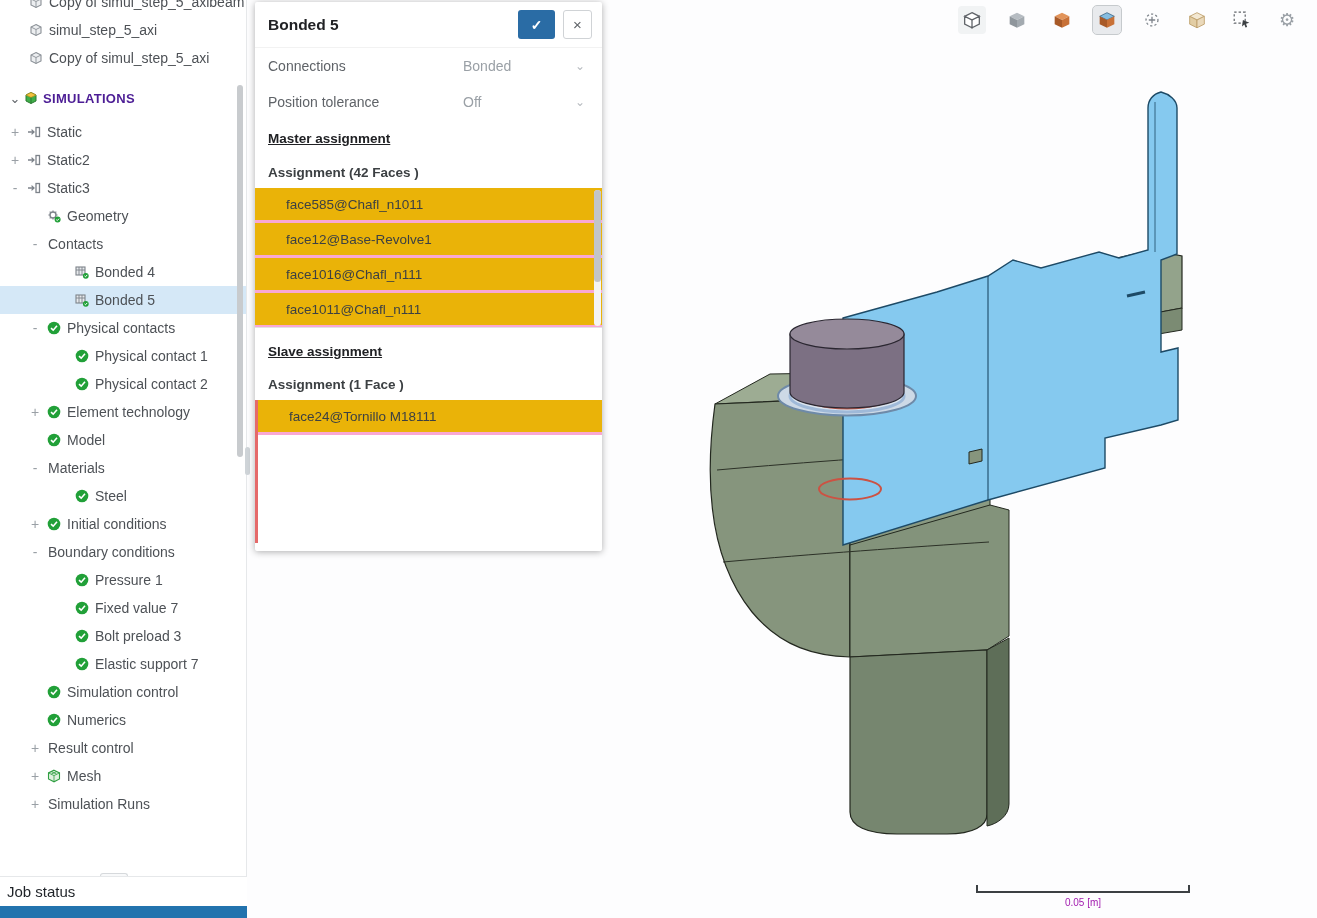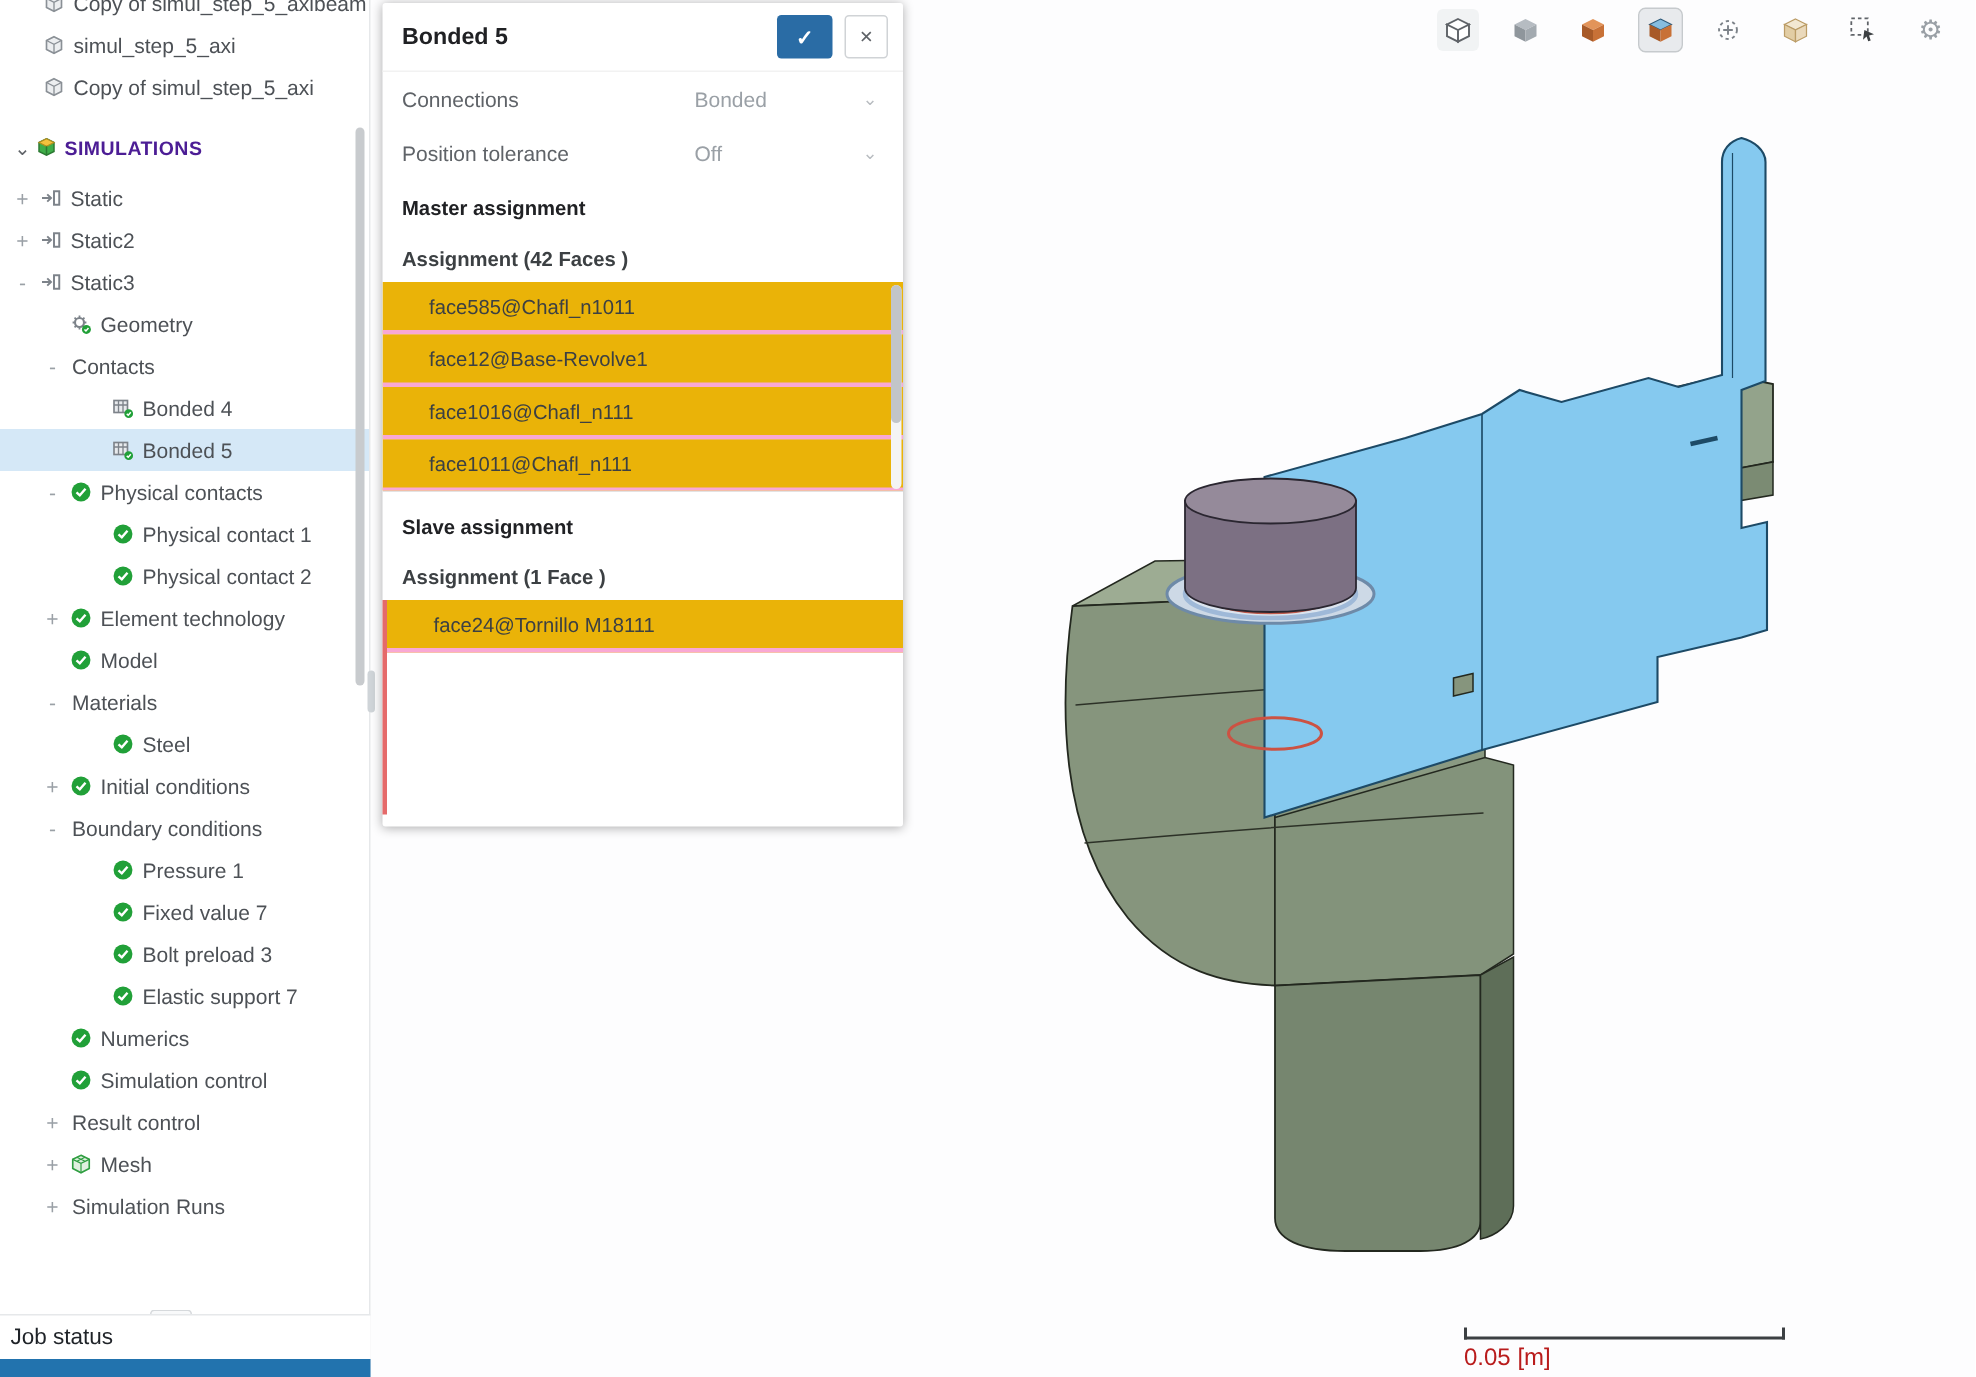--- a/index.html
+++ b/index.html
@@ -7,21 +7,21 @@
     font-family:"Liberation Sans", sans-serif; }
   .app { position:relative; width:1317px; height:918px; background:#fdfdfe; }
 
   
   .viewport { position:absolute; left:247px; top:0; width:1070px; height:918px; background:#fdfdfe; }
   .viewport svg.model { position:absolute; left:0; top:0; }
 
   
   .scalebar { position:absolute; left:729px; top:885px; width:214px; }
   .scale-line { height:8px; border-left:2px solid #3c4043; border-right:2px solid #3c4043; border-bottom:2px solid #3c4043; }
-  .scale-label { margin-top:4px; font-size:16px; color:#b91c1c; }
+  .scale-label { text-align:center; margin-top:4px; font-size:10px; color:#a21caf; }
 
   
   .vtoolbar { position:absolute; right:16px; top:6px; display:flex; gap:17px; align-items:center; }
   .tb { width:28px; height:28px; border:none; background:transparent; display:flex; align-items:center; justify-content:center; cursor:pointer; border-radius:4px; padding:0; }
   .tb.soft { background:#f1f3f4; }
   .tb.sel { background:#e8eaed; outline:1px solid #c6cacd; }
   .tb .gear { font-size:18px; color:#9aa0a6; line-height:1; }
 
   
   .sidebar { position:absolute; left:0; top:0; width:247px; height:918px; background:#fff; border-right:1px solid #e6e8ea; }
@@ -66,21 +66,21 @@
   .panel-title { font-size:15.5px; font-weight:700; color:#202124; flex:1; }
   .panel-actions { display:flex; gap:8px; }
   .apply-btn { width:37px; height:29px; background:#2a6ca5; border:none; border-radius:3px; color:#fff; font-size:14px; font-weight:700; cursor:pointer; }
   .close-btn { width:29px; height:29px; background:#fff; border:1px solid #d0d3d6; border-radius:3px; color:#5f6368; font-size:15px; cursor:pointer; line-height:1; }
 
   .field-row { height:36px; display:flex; align-items:center; padding:0 13px; }
   .field-label { flex:0 0 195px; font-size:14px; color:#5f6368; }
   .field-value { flex:1; display:flex; align-items:center; justify-content:space-between; font-size:14px; color:#9aa0a6; cursor:pointer; padding-right:4px; }
   .field-value .chev { color:#b8bcc0; font-size:12px; }
 
-  .panel-heading { height:36px; display:flex; align-items:center; padding-left:13px; font-size:13.5px; font-weight:700; color:#202124; }
+  .panel-heading { height:36px; display:flex; align-items:center; padding-left:13px; font-size:13.5px; font-weight:700; color:#202124;text-decoration:underline; }
   .assign-label { height:32px; display:flex; align-items:center; padding-left:13px; font-size:13.5px; font-weight:700; color:#3c4043; }
 
   .master-wrap { position:relative; height:140px; overflow:hidden; border-bottom:1px solid #e3e3e3; }
   .face-row { height:35px; display:flex; align-items:center; padding-left:31px; font-size:13.5px; color:#3c4043; border-bottom:3px solid #f9a8d4; background:#eab308; }
   .list-scrollbar { position:absolute; right:1px; top:2px; width:7px; height:136px; background:#f4f4f4; border-radius:4px; }
   .list-scrollbar .thumb { position:absolute; top:0; width:7px; height:92px; background:#c2c5c8; border-radius:4px; }
 
   .slave-heading { height:40px; padding-top:6px; }
   .slave-box { flex:1; border-left:3px solid #e56a6a; margin-bottom:8px; }
 
@@ -494,34 +494,34 @@
           <div class="trow lvl-1 icon-check">
             <span class="expander"></span>
             <span class="ticon">
 
               <svg class="ic ic-check" width="14" height="14" viewBox="0 0 14 14">
                 <circle cx="7" cy="7" r="6.3" fill="#21a038"></circle>
                 <path d="M4,7.2 L6.2,9.2 L10,4.8" stroke="#fff" stroke-width="1.6" fill="none"></path>
               </svg>
 
             </span>
+            <span class="tlabel">Simulation control</span>
+          </div>
+
+          <div class="trow lvl-1 icon-check">
+            <span class="expander"></span>
+            <span class="ticon">
+
+              <svg class="ic ic-check" width="14" height="14" viewBox="0 0 14 14">
+                <circle cx="7" cy="7" r="6.3" fill="#21a038"></circle>
+                <path d="M4,7.2 L6.2,9.2 L10,4.8" stroke="#fff" stroke-width="1.6" fill="none"></path>
+              </svg>
+
+            </span>
             <span class="tlabel">Numerics</span>
-          </div>
-
-          <div class="trow lvl-1 icon-check">
-            <span class="expander"></span>
-            <span class="ticon">
-
-              <svg class="ic ic-check" width="14" height="14" viewBox="0 0 14 14">
-                <circle cx="7" cy="7" r="6.3" fill="#21a038"></circle>
-                <path d="M4,7.2 L6.2,9.2 L10,4.8" stroke="#fff" stroke-width="1.6" fill="none"></path>
-              </svg>
-
-            </span>
-            <span class="tlabel">Simulation control</span>
           </div>
 
           <div class="trow lvl-1 icon-none">
             <span class="expander">+</span>
 
             <span class="tlabel">Result control</span>
           </div>
 
           <div class="trow lvl-1 icon-mesh">
             <span class="expander">+</span>

